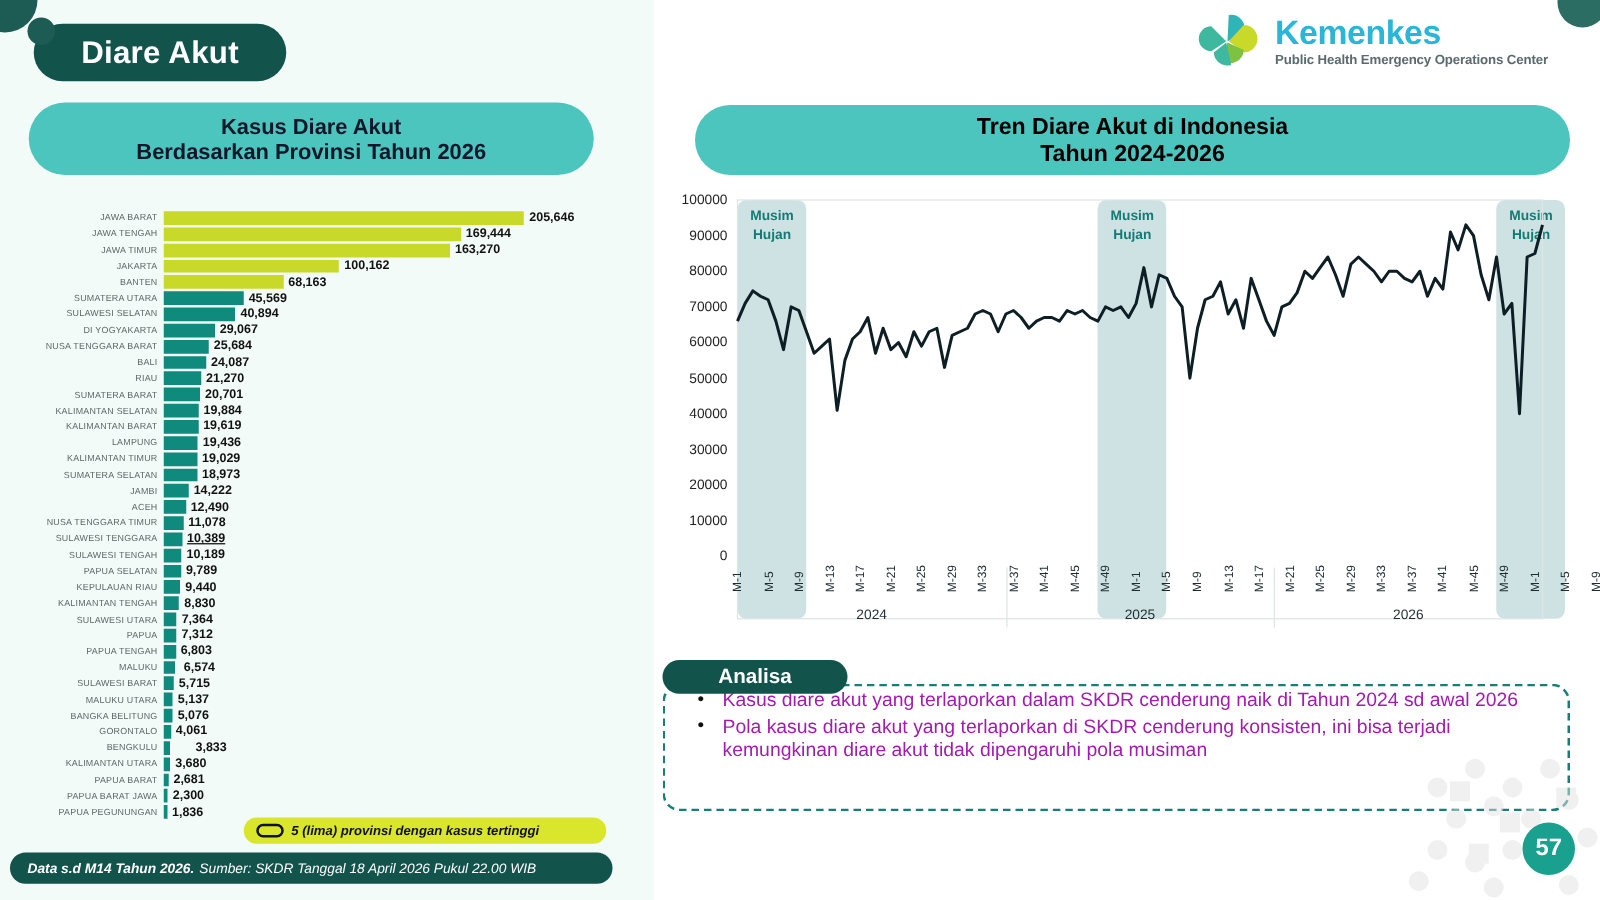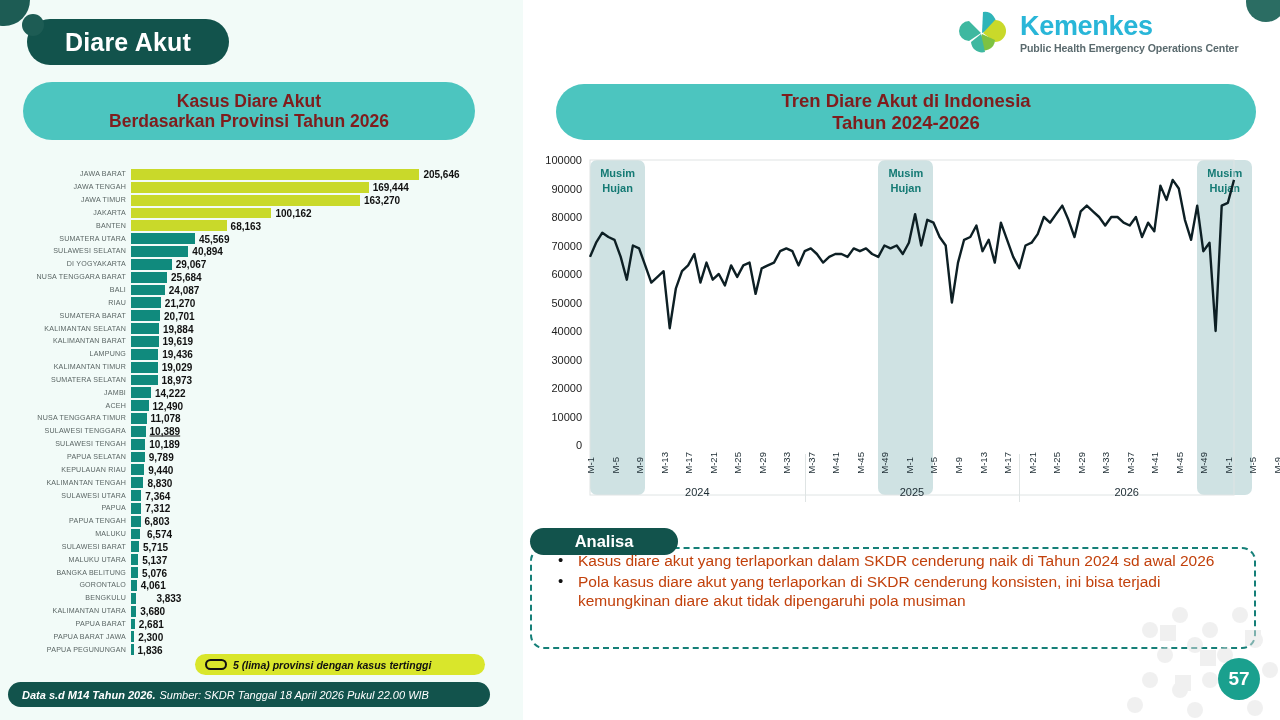--- a/index.html
+++ b/index.html
@@ -46,21 +46,21 @@
   }
 
   .sub-pill {
     position: absolute; left: 23px; top: 82px;
     width: 452px; height: 58px;
     background: #4cc5bf; border-radius: 29px;
     display: flex; flex-direction: column;
     align-items: center; justify-content: center;
     line-height: 1.15;
   }
-  .sub-pill span { color: #7f1d1d; font-size: 17.5px; font-weight: bold; }
+  .sub-pill span { color: #0f172a; font-size: 17.5px; font-weight: bold; }
 
   
   .bars-wrap {
     position: absolute; left: 0; top: 168px;
     width: 523px; height: 495px;
   }
   .bar-row {
     display: flex; align-items: center;
     height: 12.85px; margin-bottom: .0px;
   }
@@ -120,21 +120,21 @@
     letter-spacing: -.1px;
   }
 
   .right-title {
     position: absolute; left: 556px; top: 84px;
     width: 700px; height: 56px;
     background: #4cc5bf; border-radius: 28px;
     display: flex; flex-direction: column;
     align-items: center; justify-content: center; line-height: 1.18;
   }
-  .right-title span { color: #7f1d1d; font-size: 18.5px; font-weight: bold; }
+  .right-title span { color: #000000; font-size: 18.5px; font-weight: bold; }
 
   
   .linechart {
     position: absolute; left: 528px; top: 152px;
     width: 728px; height: 360px;
   }
   .lc-ylabel {
     position: absolute; right: 0; transform: translateY(-50%);
     font-size: 11px; color: #222; white-space: nowrap;
   }
@@ -169,21 +169,21 @@
     display: flex; align-items: center; justify-content: center;
     z-index: 3;
   }
   .analisa-tab span { color: #fff; font-size: 16.5px; font-weight: bold; }
   .analisa-list {
     position: absolute; left: 548px; top: 552px; width: 700px;
     list-style: none;
   }
   .analisa-list li {
     position: relative; padding-left: 30px; margin-bottom: 2px;
-    font-size: 15.5px; color: #c2410c; line-height: 1.22;
+    font-size: 15.5px; color: #a21caf; line-height: 1.22;
   }
   .analisa-list li::before {
     content: "•"; position: absolute; left: 10px; top: -1px;
     font-size: 15px; color: #111;
   }
 
   
   .page-badge {
     position: absolute; right: 20px; bottom: 20px;
     width: 42px; height: 42px; border-radius: 50%;

